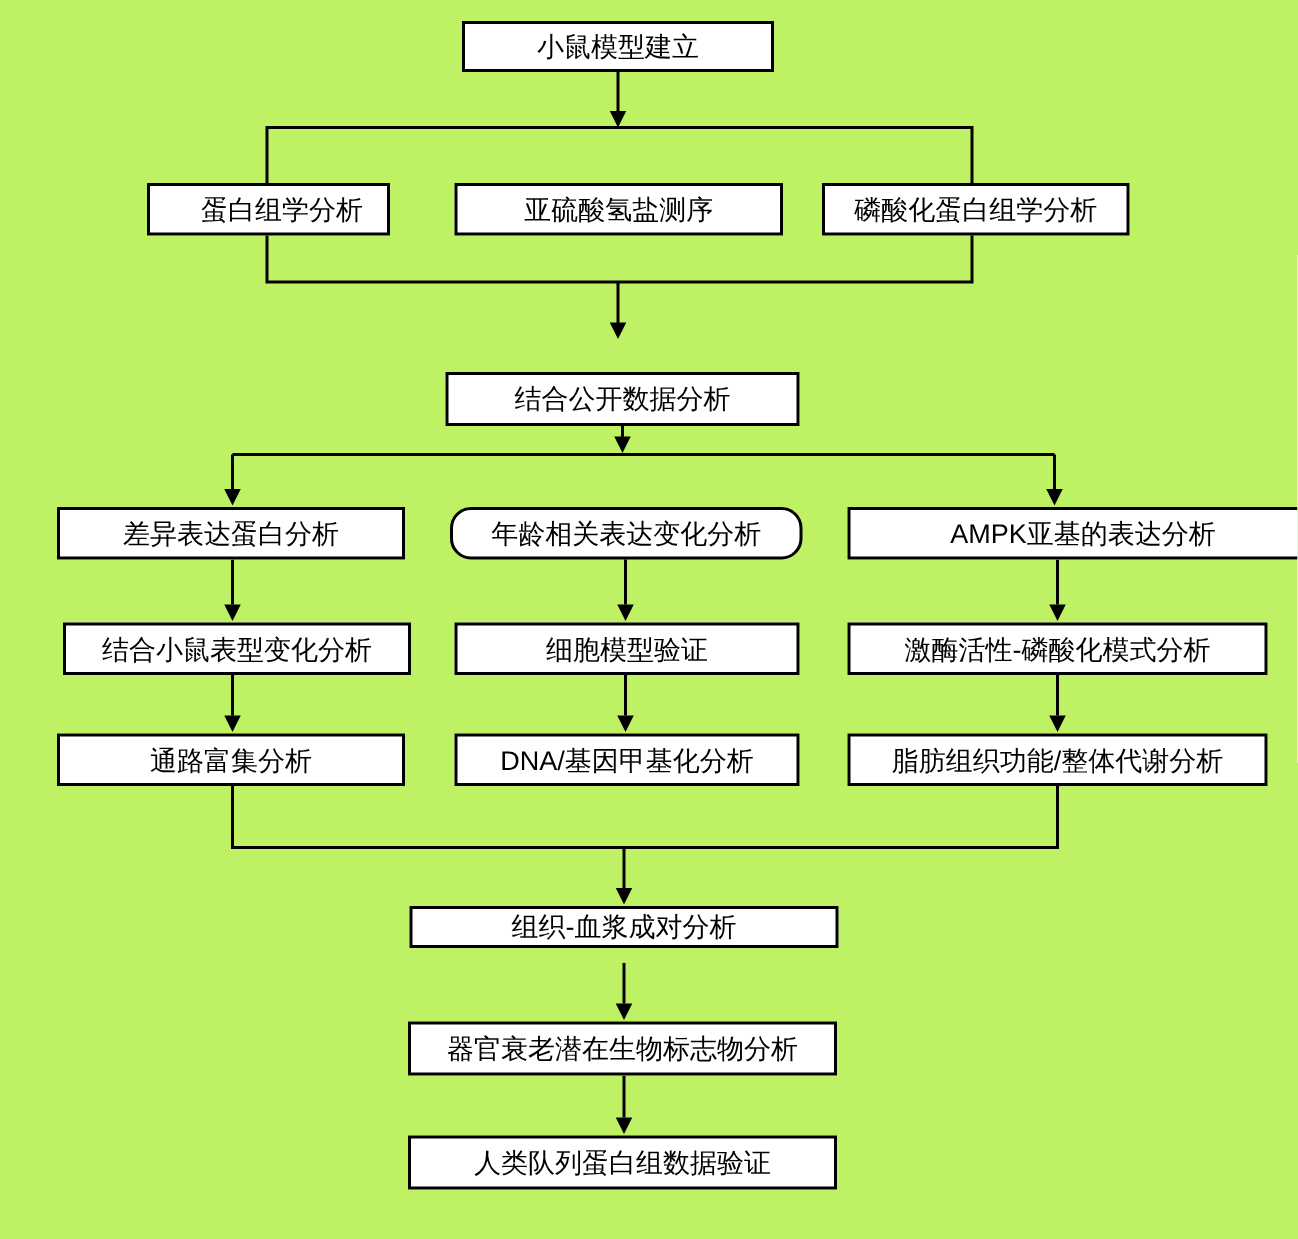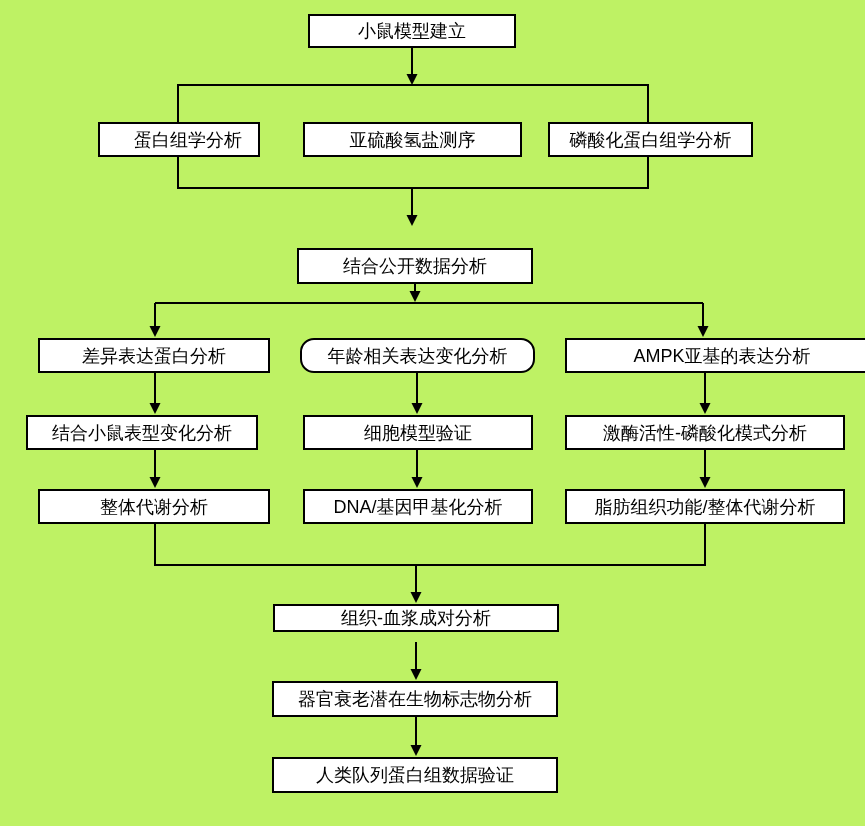--- a/index.html
+++ b/index.html
@@ -131,27 +131,27 @@
   <div class="node" style="left:548px; top:122px; width:205px; height:35px;">磷酸化蛋白组学分析</div>
 
   <div class="node" style="left:297px; top:227px; width:236px; height:36px;margin-top:21px;">结合公开数据分析</div>
 
   <div class="node" style="left:38px; top:338px; width:232px; height:35px;">差异表达蛋白分析</div>
 
   <div class="node" style="left:300px; top:338px; width:235px; height:35px;border-radius:14px;">年龄相关表达变化分析</div>
 
   <div class="node" style="left:565px; top:338px; width:314px; height:35px;">AMPK亚基的表达分析</div>
 
-  <div class="node" style="left:26px; top:415px; width:232px; height:35px;">结合小鼠表型变化分析</div>
+  <div class="node" style="left:42px; top:415px; width:232px; height:35px;">结合小鼠表型变化分析</div>
 
   <div class="node" style="left:303px; top:415px; width:230px; height:35px;">细胞模型验证</div>
 
   <div class="node" style="left:565px; top:415px; width:280px; height:35px;">激酶活性-磷酸化模式分析</div>
 
-  <div class="node" style="left:38px; top:489px; width:232px; height:35px;">整体代谢分析</div>
+  <div class="node" style="left:38px; top:489px; width:232px; height:35px;">通路富集分析</div>
 
   <div class="node" style="left:303px; top:489px; width:230px; height:35px;">DNA/基因甲基化分析</div>
 
   <div class="node" style="left:565px; top:489px; width:280px; height:35px;text-align:center;">脂肪组织功能/整体代谢分析</div>
 
   <div class="node" style="left:273px; top:604px; width:286px; height:28px;">组织-血浆成对分析</div>
 
   <div class="node" style="left:272px; top:681px; width:286px; height:36px;">器官衰老潜在生物标志物分析</div>
 
   <div class="node" style="left:272px; top:757px; width:286px; height:36px;">人类队列蛋白组数据验证</div>

